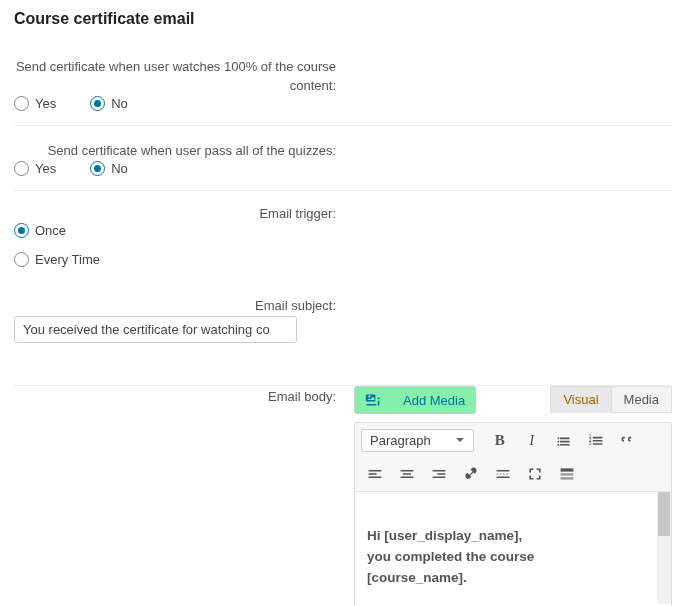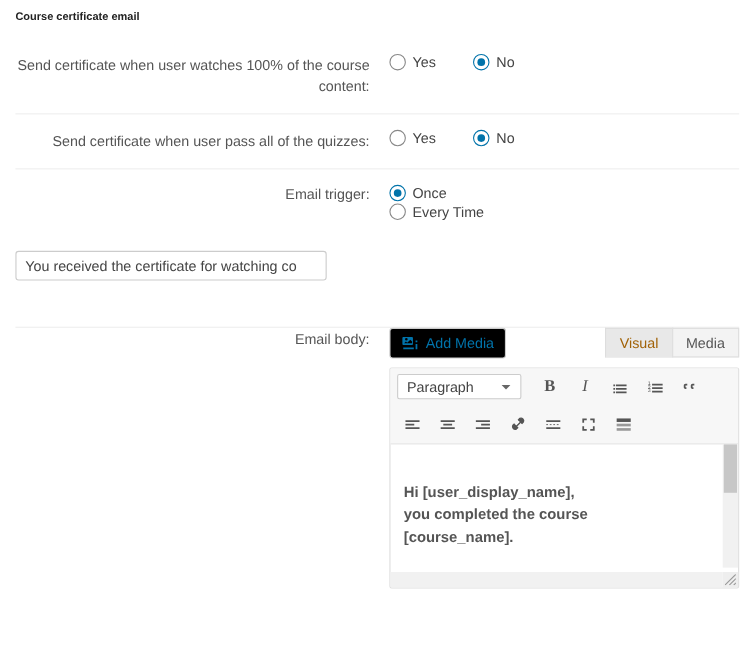--- a/index.html
+++ b/index.html
@@ -6,49 +6,50 @@
   body {
     font-family: "Segoe UI", -apple-system, "Helvetica Neue", Arial, sans-serif;
     font-size: 13px;
     color: #444;
     margin: 0;
     padding: 10px 14px;
     background: #fff;
     width: 686px;
   }
   h3.section-title {
-    font-size: 10px;
+    font-size: 16px;
     font-weight: 600;
     margin: 0 0 14px 0;
     color: #222;
   }
   .field-row {
     display: flex;
     align-items: flex-start;
     padding: 14px 0;
+    flex-direction: column;
   }
   .divider { border-top: 1px solid #eee; }
   .label-col {
     width: 340px;
     min-width: 340px;
     text-align: right;
     padding-right: 18px;
     color: #555;
     line-height: 1.45;
     padding-top: 2px;
   }
   .label-col.top { padding-top: 0; }
   .control-col {
     flex: 1;
     display: flex;
     flex-wrap: wrap;
     align-items: center;
     gap: 4px 34px;
   }
-  .control-col.stack { flex-direction: column; align-items: flex-start; gap: 2px; }
+  .control-col.stack { flex-direction: column; align-items: flex-start; gap: 14px; }
   .radio-opt {
     display: inline-flex;
     align-items: center;
     gap: 6px;
     cursor: pointer;
     color: #444;
   }
   .radio {
     width: 15px; height: 15px;
     border: 1px solid #888;
@@ -81,26 +82,26 @@
   .editor-col { flex: 1; }
   .editor-top {
     display: flex;
     align-items: flex-start;
     justify-content: space-between;
     margin-bottom: 8px;
   }
   .add-media {
     display: inline-flex;
     align-items: center;
-    gap: 6px;
+    gap: 22px;
     border: 1px solid #ccc;
     border-radius: 3px;
     padding: 5px 10px;
     color: #0073aa;
-    background: #000000;
+    background: #86efac;
     cursor: pointer;
     font: inherit;
   }
   .add-media .mi { display: inline-flex; }
   .tabs { display: flex; }
   .tab {
     border: 1px solid #ddd;
     background: #f3f3f3;
     color: #555;
     padding: 5px 12px;
@@ -237,20 +238,21 @@
       <span>Once</span>
     </label>
     <label class="radio-opt">
       <span class="radio"></span>
       <span>Every Time</span>
     </label>
   </div>
 </div>
 
 <div class="field-row">
+  <div class="label-col">Email subject:</div>
   <div class="control-col">
     <input class="text-input" type="text" value="You received the certificate for watching co" style="">
   </div>
 </div>
 
 <div class="spacer-lg"></div>
 
 <div class="editor-row divider">
   <div class="label-col">Email body:</div>
   <div class="editor-col">

